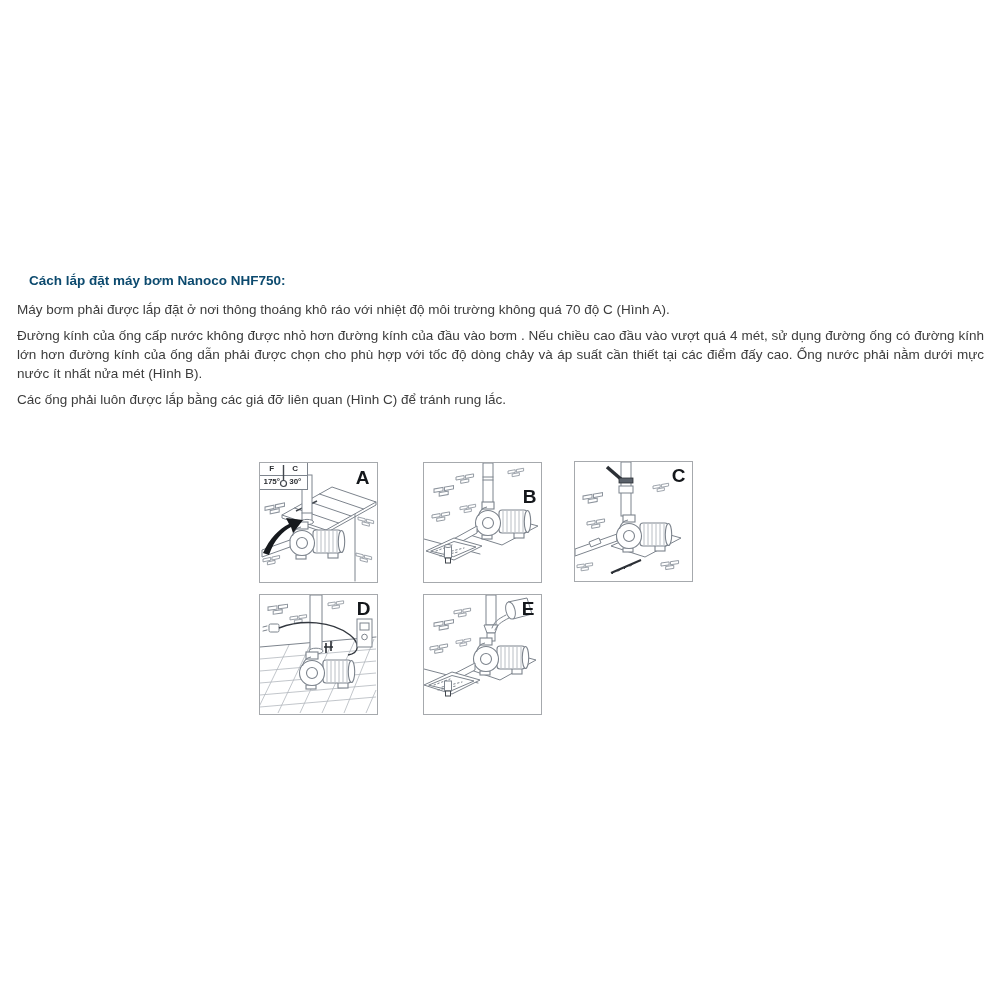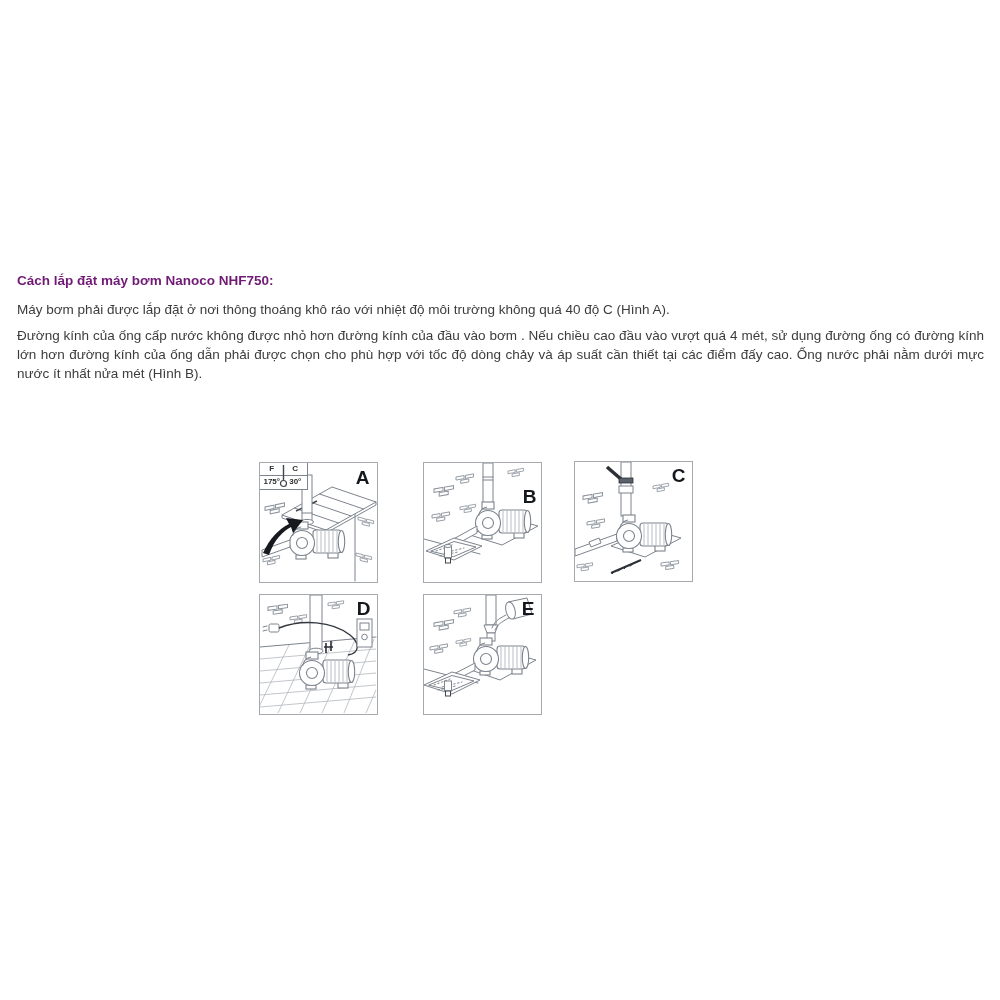--- a/index.html
+++ b/index.html
@@ -9,22 +9,22 @@
     -webkit-font-smoothing:antialiased;
   }
   .page{position:absolute;inset:0;background:#ffffff;overflow:hidden;}
 
   
   .textblock{
     position:absolute;left:17px;top:272px;width:967px;
     color:#3c3c3c;font-size:13.5px;line-height:19px;text-align:justify;
   }
   .textblock h3{
-    margin:0 0 10px 0;font-size:13.5px;line-height:18px;
-    color:#701a75;font-weight:bold;text-align:left;
+    margin:0 0 10px 12px;font-size:13.5px;line-height:18px;
+    color:#0c4a6e;font-weight:bold;text-align:left;
   }
   .textblock p{margin:0 0 7px 0;}
 
   
   .fig{
     position:absolute;width:117px;height:119px;background:#fff;
     border:1px solid #a6a9ad;box-sizing:content-box;
   }
   .fig svg{display:block;}
   .figlabel{
@@ -75,22 +75,23 @@
       <circle cx="12" cy="16" r="5.5"></circle>
       <path d="M2.5,9 C3,4 7,0.5 11,0" fill="none"></path>
     </g>
   </defs>
 </svg>
 
 <div class="page">
 
   <div class="textblock">
     <h3>Cách lắp đặt máy bơm Nanoco NHF750:</h3>
-    <p>Máy bơm phải được lắp đặt ở nơi thông thoáng khô ráo với nhiệt độ môi trường không quá 40 độ C (Hình A).</p>
+    <p>Máy bơm phải được lắp đặt ở nơi thông thoáng khô ráo với nhiệt độ môi trường không quá 70 độ C (Hình A).</p>
     <p>Đường kính của ống cấp nước không được nhỏ hơn đường kính của đầu vào bơm . Nếu chiều cao đầu vào vượt quá 4 mét, sử dụng đường ống có đường kính lớn hơn đường kính của ống dẫn phải được chọn cho phù hợp với tốc độ dòng chảy và áp suất cần thiết tại các điểm đấy cao. Ống nước phải nằm dưới mực nước ít nhất nửa mét (Hình B).</p>
+    <p>Các ống phải luôn được lắp bằng các giá đỡ liên quan (Hình C) để tránh rung lắc.</p>
   </div>
 
   <div class="fig" id="figA" style="left:259px;top:462px;">
     <svg width="117" height="119" viewBox="0 0 117 119">
       <g>
         <use href="#bricks" class="br" transform="translate(5,44) skewY(-12)"></use>
         <use href="#bricks" class="br" transform="translate(3,96) skewY(-12) scale(0.85)"></use>
         <use href="#bricks" class="br" transform="translate(98,54) skewY(14) scale(0.8)"></use>
         <use href="#bricks" class="br" transform="translate(96,90) skewY(14) scale(0.8)"></use>
       </g>

